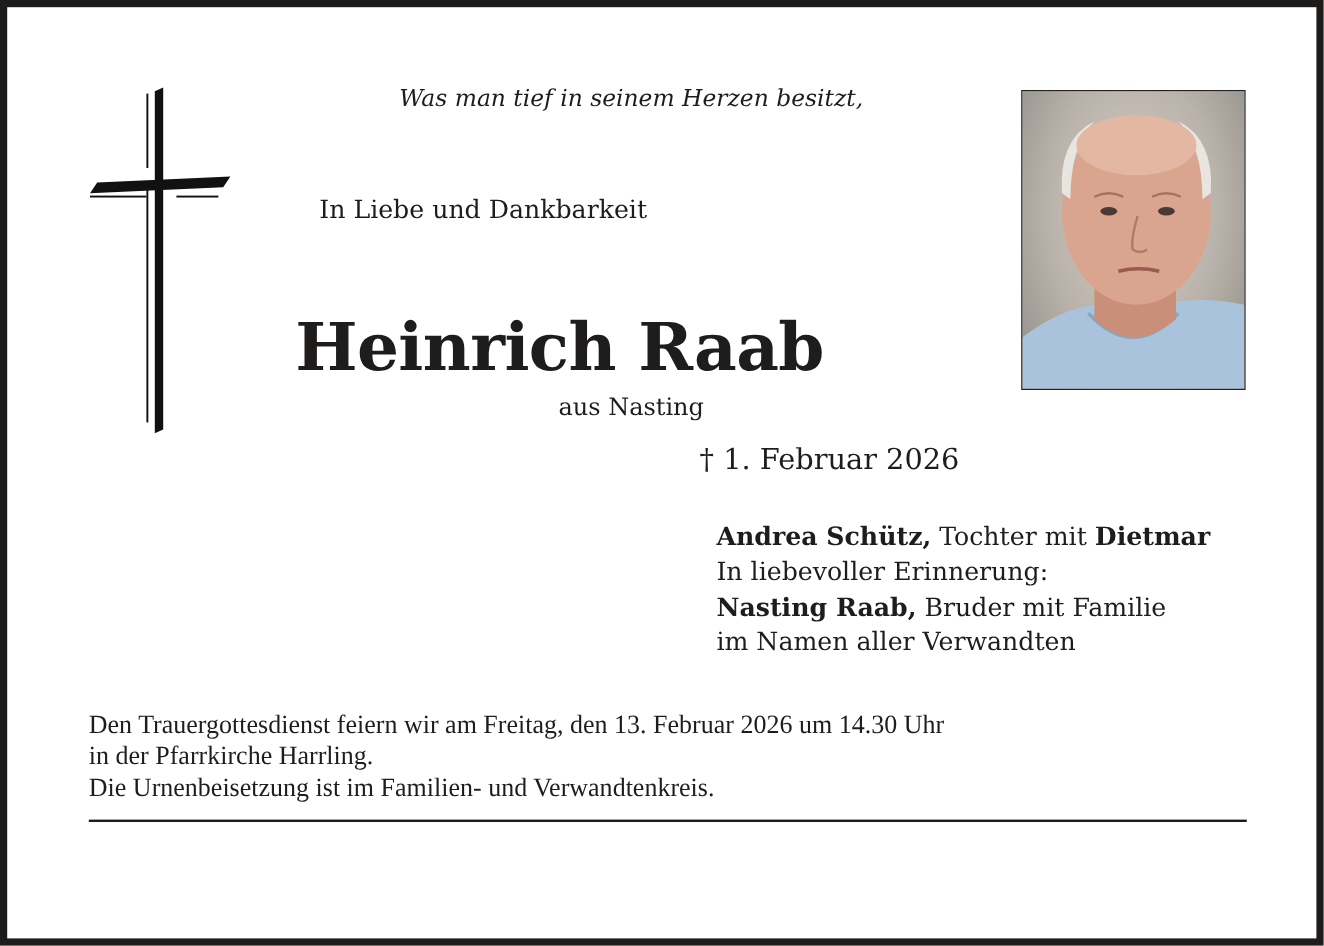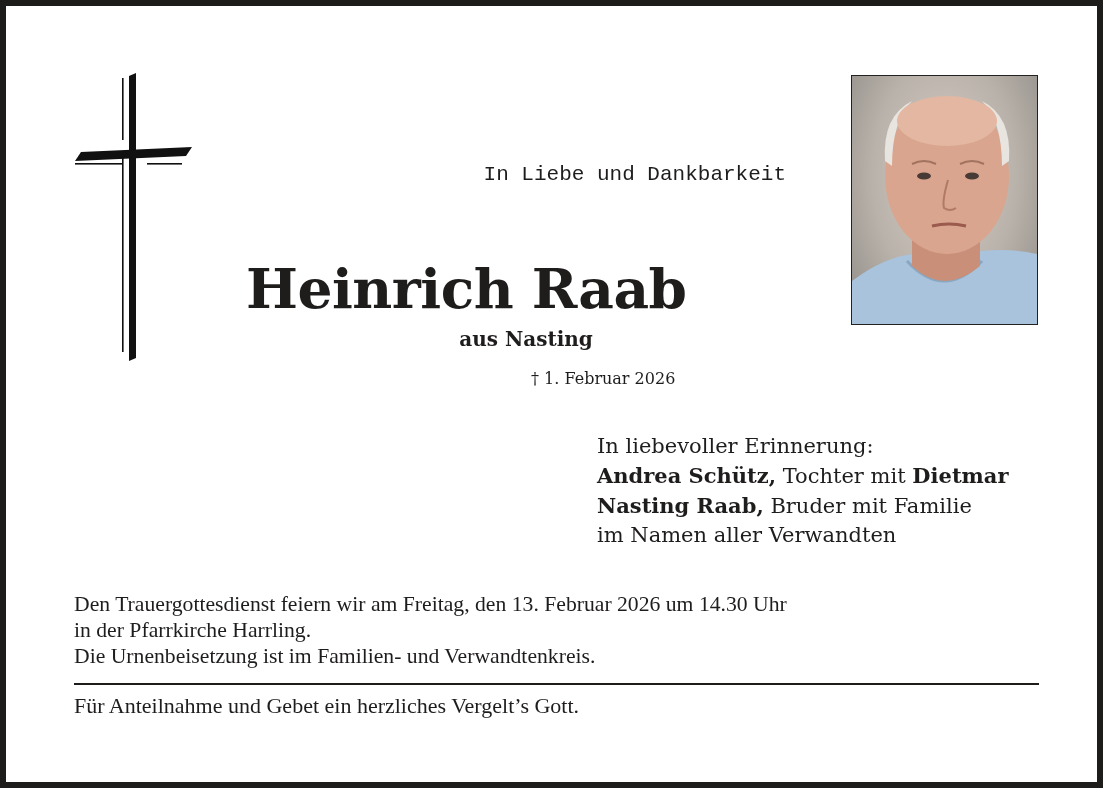--- a/index.html
+++ b/index.html
@@ -16,33 +16,33 @@
     
     .cross { left: 62px; top: 62px; width: 130px; height: 294px; }
 
     .quote {
       left: 260px; top: 62px; width: 520px;
       font-style: italic; font-size: 19.5px; line-height: 27px;
       text-align: center;
     }
     .intro {
       left: 260px; top: 155px; width: 520px;
-      font-size: 21px; line-height: 28px; text-align: right; font-family: Liberation Mono, monospace;
+      font-size: 21px; line-height: 28px; text-align: left;
     }
     .name {
       left: 240px; top: 248px; width: 560px;
       font-size: 55px; font-weight: bold; line-height: 70px;
       text-align: left; letter-spacing: -0.5px;
     }
     .origin {
       left: 260px; top: 321px; width: 520px;
-      font-size: 20px; font-weight: bold; text-align: center;
+      font-size: 20px; font-weight: normal; text-align: center;
     }
     .birth { left: 285px; top: 363px; font-size: 20px; }
-    .death { left: 525px; top: 363px; font-size: 16px; }
+    .death { left: 577px; top: 363px; font-size: 24px; }
 
     .photo {
       left: 845px; top: 69px; width: 187px; height: 250px;
       border: 1px solid #222; box-sizing: border-box; overflow: hidden;
       background: radial-gradient(ellipse at 50% 40%, #d8cfc6 0%, #b9b2aa 55%, #8e8a86 100%);
     }
 
     .memory {
       left: 591px; top: 426px; width: 450px;
       font-size: 21px; line-height: 29px;
@@ -77,20 +77,21 @@
 
     <polygon points="61,8 68,5 68,290 61,293" fill="#111"></polygon>
 
     <polygon points="13,84 124,79 118,88 7,93" fill="#111"></polygon>
 
     <rect x="7" y="95" width="47" height="1.6" fill="#111"></rect>
     <rect x="79" y="95" width="35" height="1.6" fill="#111"></rect>
   </svg>
 
   <div class="abs quote">
+    <span class="line">Was man tief in seinem Herzen besitzt,</span>
   </div>
 
   <div class="abs intro">
     <span class="line">In Liebe und Dankbarkeit</span>
   </div>
 
   <div class="abs name">Heinrich Raab</div>
   <div class="abs origin">aus Nasting</div>
   <div class="abs death">† 1. Februar 2026</div>
 
@@ -114,28 +115,27 @@
       <path d="M60,88 Q72,82 84,88" fill="none" stroke="#a27460" stroke-width="2"></path>
       <path d="M108,88 Q120,82 132,88" fill="none" stroke="#a27460" stroke-width="2"></path>
 
       <path d="M96,104 Q90,125 92,132 Q98,136 104,132" fill="none" stroke="#b07a64" stroke-width="2"></path>
 
       <path d="M80,150 Q97,146 114,150" fill="none" stroke="#9a5b4e" stroke-width="3"></path>
     </svg>
   </div>
 
   <div class="abs memory">
+    <span class="line"><b>Andrea Schütz,</b><span> Tochter mit </span><b>Dietmar</b></span>
     <span class="line">In liebevoller Erinnerung:</span>
-    <span class="line"><b>Andrea Schütz,</b><span> Tochter mit </span><b>Dietmar</b></span>
     <span class="line"><b>Nasting Raab,</b><span> Bruder mit Familie</span></span>
     <span class="line">im Namen aller Verwandten</span>
   </div>
 
   <div class="abs service">
     <span class="line">Den Trauergottesdienst feiern wir am Freitag, den 13. Februar 2026 um 14.30 Uhr</span>
     <span class="line">in der Pfarrkirche Harrling.</span>
     <span class="line">Die Urnenbeisetzung ist im Familien- und Verwandtenkreis.</span>
   </div>
 
   <div class="abs rule"></div>
 
-  <div class="abs thanks">Für Anteilnahme und Gebet ein herzliches Vergelt’s Gott.</div>
 </div>
 
 </body></html>

